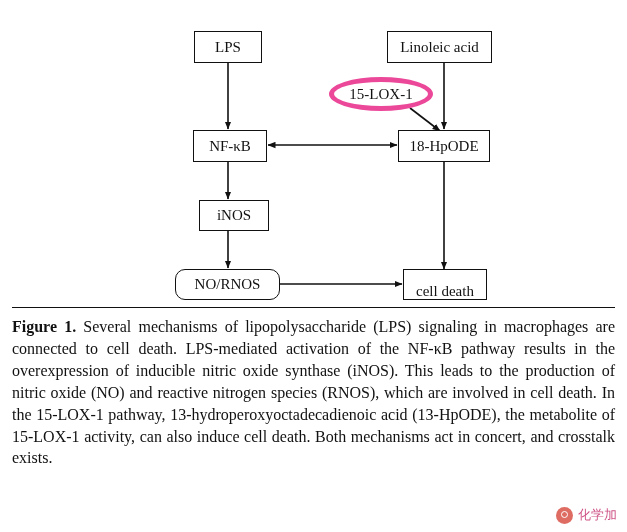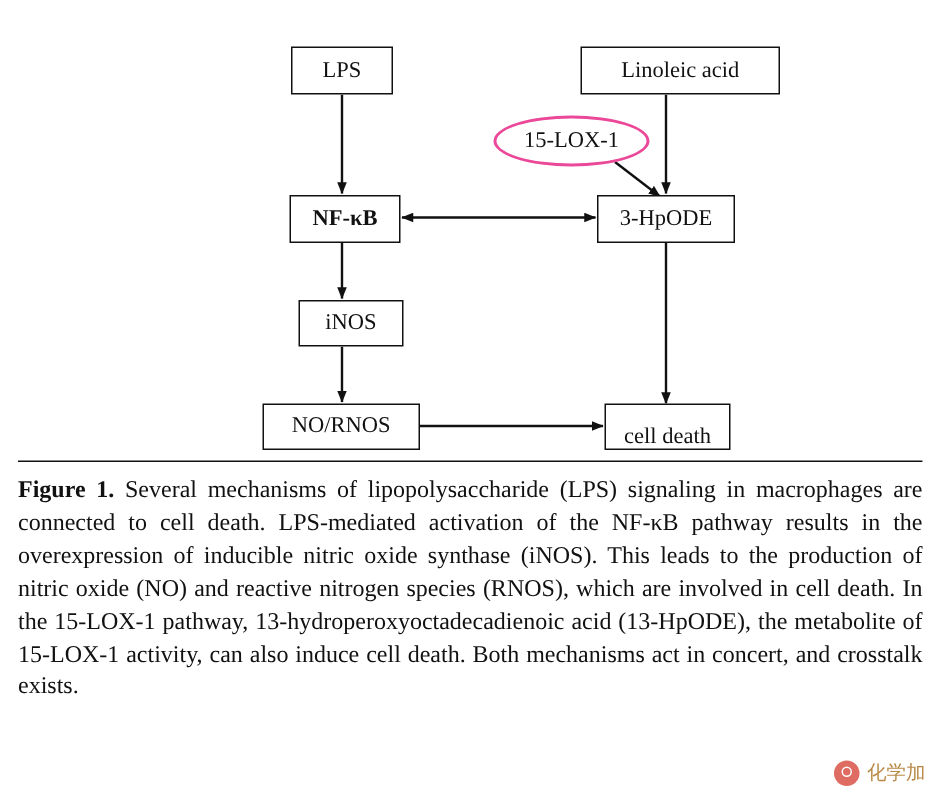--- a/index.html
+++ b/index.html
@@ -31,21 +31,21 @@
     align-items: center;
     justify-content: center;
     font-size: 15px;
     font-family: "Liberation Serif", serif;
     line-height: 1;
     box-sizing: border-box;
     white-space: nowrap;
   }
   .ellipse {
     position: absolute;
-    border: 2px solid #ec4899;
+    border: 5px solid #ec4899;
     border-radius: 50%;
     background: #ffffff;
     display: flex;
     align-items: center;
     justify-content: center;
     font-size: 15px;
     box-sizing: border-box;
     white-space: nowrap;
   }
   #svg-arrows {
@@ -101,21 +101,21 @@
     left: 5px;
     top: 4px;
     width: 7px;
     height: 7px;
     border: 1.5px solid #ffffff;
     border-radius: 50%;
     box-sizing: border-box;
   }
   #watermark .wm-text {
     font-size: 13px;
-    color: #a16207;
+    color: #be185d;
     font-family: "Liberation Sans", sans-serif;
     white-space: nowrap;
   }
 </style>
 </head>
 <body>
 
 <div id="figure-area">
 
   <svg id="svg-arrows" viewBox="0 0 627 306">
@@ -142,41 +142,41 @@
 
     <line x1="248" y1="284" x2="370" y2="284" stroke="#111111" stroke-width="1.6" marker-end="url(#ah)"></line>
 
     <line x1="412" y1="162" x2="412" y2="269" stroke="#111111" stroke-width="1.6" marker-end="url(#ah)"></line>
   </svg>
 
   <div class="node" style="left:162px; top:31px; width:68px; height:32px;">
     <span>LPS</span>
   </div>
 
-  <div class="node" style="left:355px; top:31px; width:133px; height:32px;">
+  <div class="node" style="left:355px; top:31px; width:105px; height:32px;">
     <span>Linoleic acid</span>
   </div>
 
   <div class="ellipse" style="left:297px; top:77px; width:104px; height:34px;">
     <span>15-LOX-1</span>
   </div>
 
-  <div class="node" style="left:161px; top:130px; width:74px; height:32px;font-weight:bold;">
+  <div class="node" style="left:161px; top:130px; width:74px; height:32px;">
     <span>NF-κB</span>
   </div>
 
   <div class="node" style="left:366px; top:130px; width:92px; height:32px;">
-    <span>3-HpODE</span>
+    <span>18-HpODE</span>
   </div>
 
   <div class="node" style="left:167px; top:200px; width:70px; height:31px;">
     <span>iNOS</span>
   </div>
 
-  <div class="node" style="left:143px; top:269px; width:105px; height:31px;">
+  <div class="node" style="left:143px; top:269px; width:105px; height:31px;border-radius:10px;">
     <span>NO/RNOS</span>
   </div>
 
   <div class="node" style="left:371px; top:269px; width:84px; height:31px;align-items:flex-end;">
     <span>cell death</span>
   </div>
 
 </div>
 
 <div id="hrule"></div>

